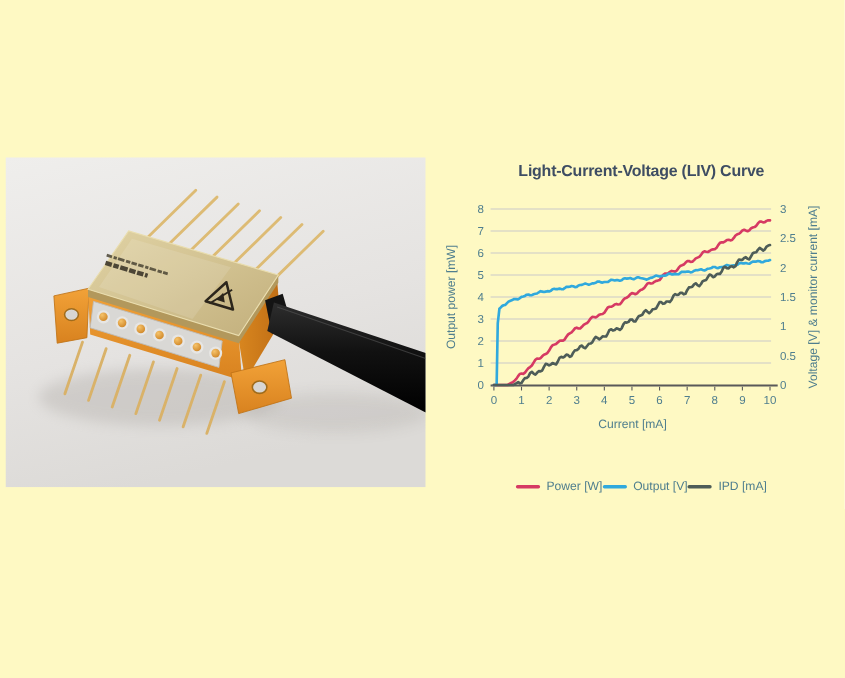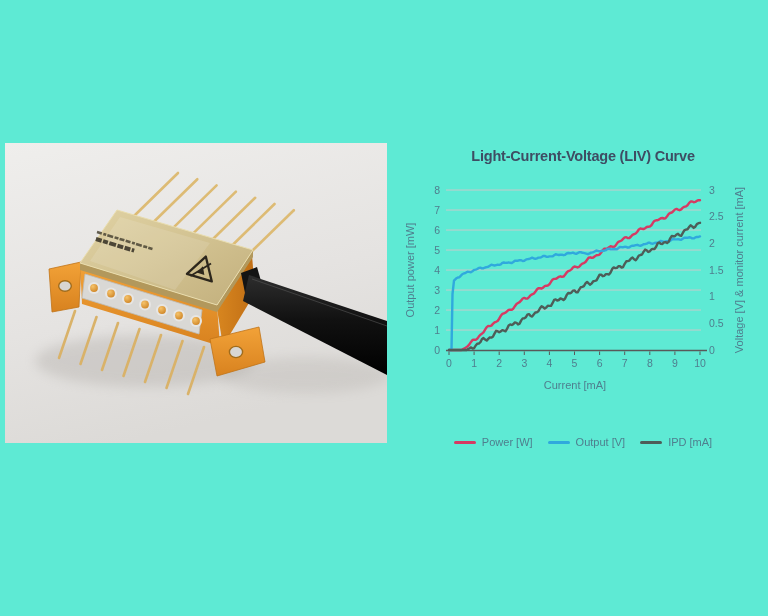--- a/index.html
+++ b/index.html
@@ -1,27 +1,27 @@
 <!DOCTYPE html>
 <html><head>
 <meta charset="utf-8">
 <style>
   html,body{margin:0;padding:0;}
-  .canvas{position:relative;width:768px;height:616px;background:#5eead4;overflow:hidden;
+  .canvas{position:relative;width:768px;height:616px;background:#fef9c3;overflow:hidden;
           font-family:"Liberation Sans","DejaVu Sans",sans-serif;}
   .photo{position:absolute;left:5px;top:143px;width:382px;height:300px;}
   .photo svg{display:block;}
   .chartbox{position:absolute;left:398px;top:140px;width:370px;height:300px;}
   .chart-title{position:absolute;left:0;top:8px;width:100%;text-align:center;
                font-size:14.5px;font-weight:bold;letter-spacing:-0.2px;}
   #chart-svg{position:absolute;left:0;top:30px;}
   .tick{font-size:10.5px;}
   .axtitle{font-size:11px;}
   .legend{position:absolute;left:0;top:296px;width:100%;display:flex;justify-content:center;
-          align-items:flex-end;gap:15px;font-size:11px;color:#4f7e8e;}
+          align-items:flex-end;font-size:11px;color:#4f7e8e;}
   .li{display:inline-flex;align-items:center;gap:6px;}
   .dash{display:inline-block;width:22px;height:3px;border-radius:2px;}
 </style>
 </head>
 <body>
 
 <div class="canvas">
 
   <div class="photo">
     <svg width="382" height="300" viewBox="0 0 382 300">

